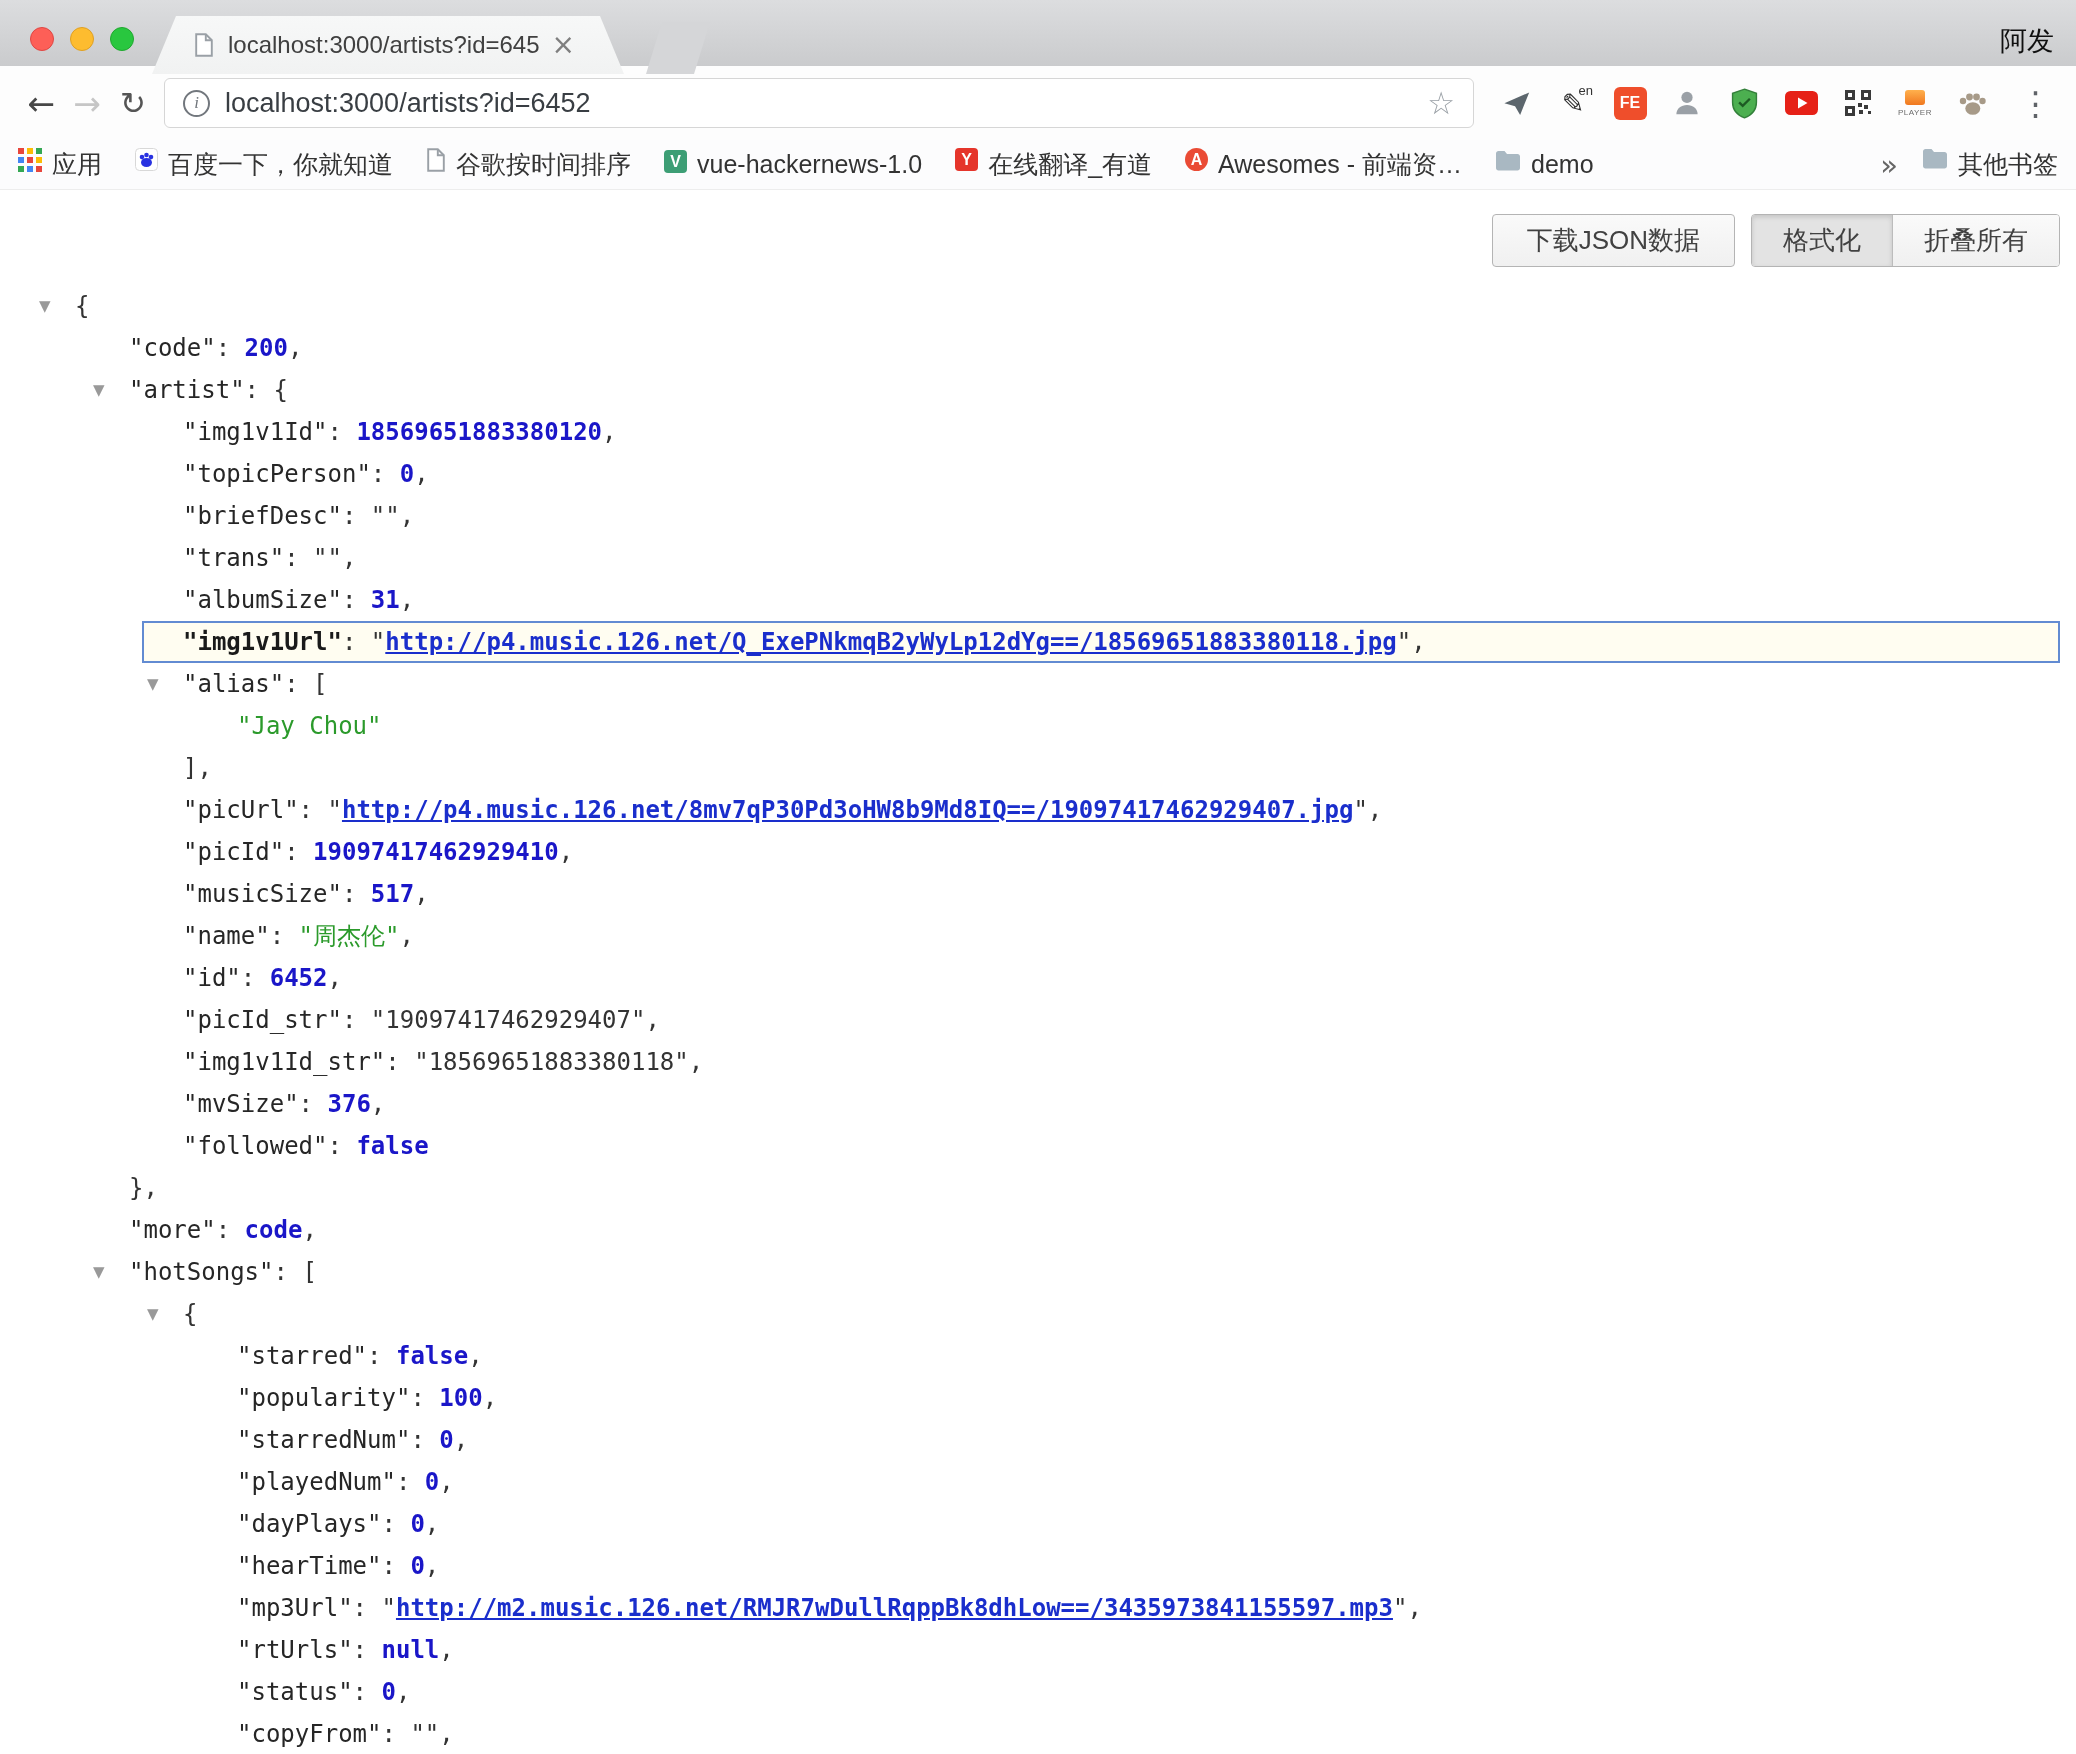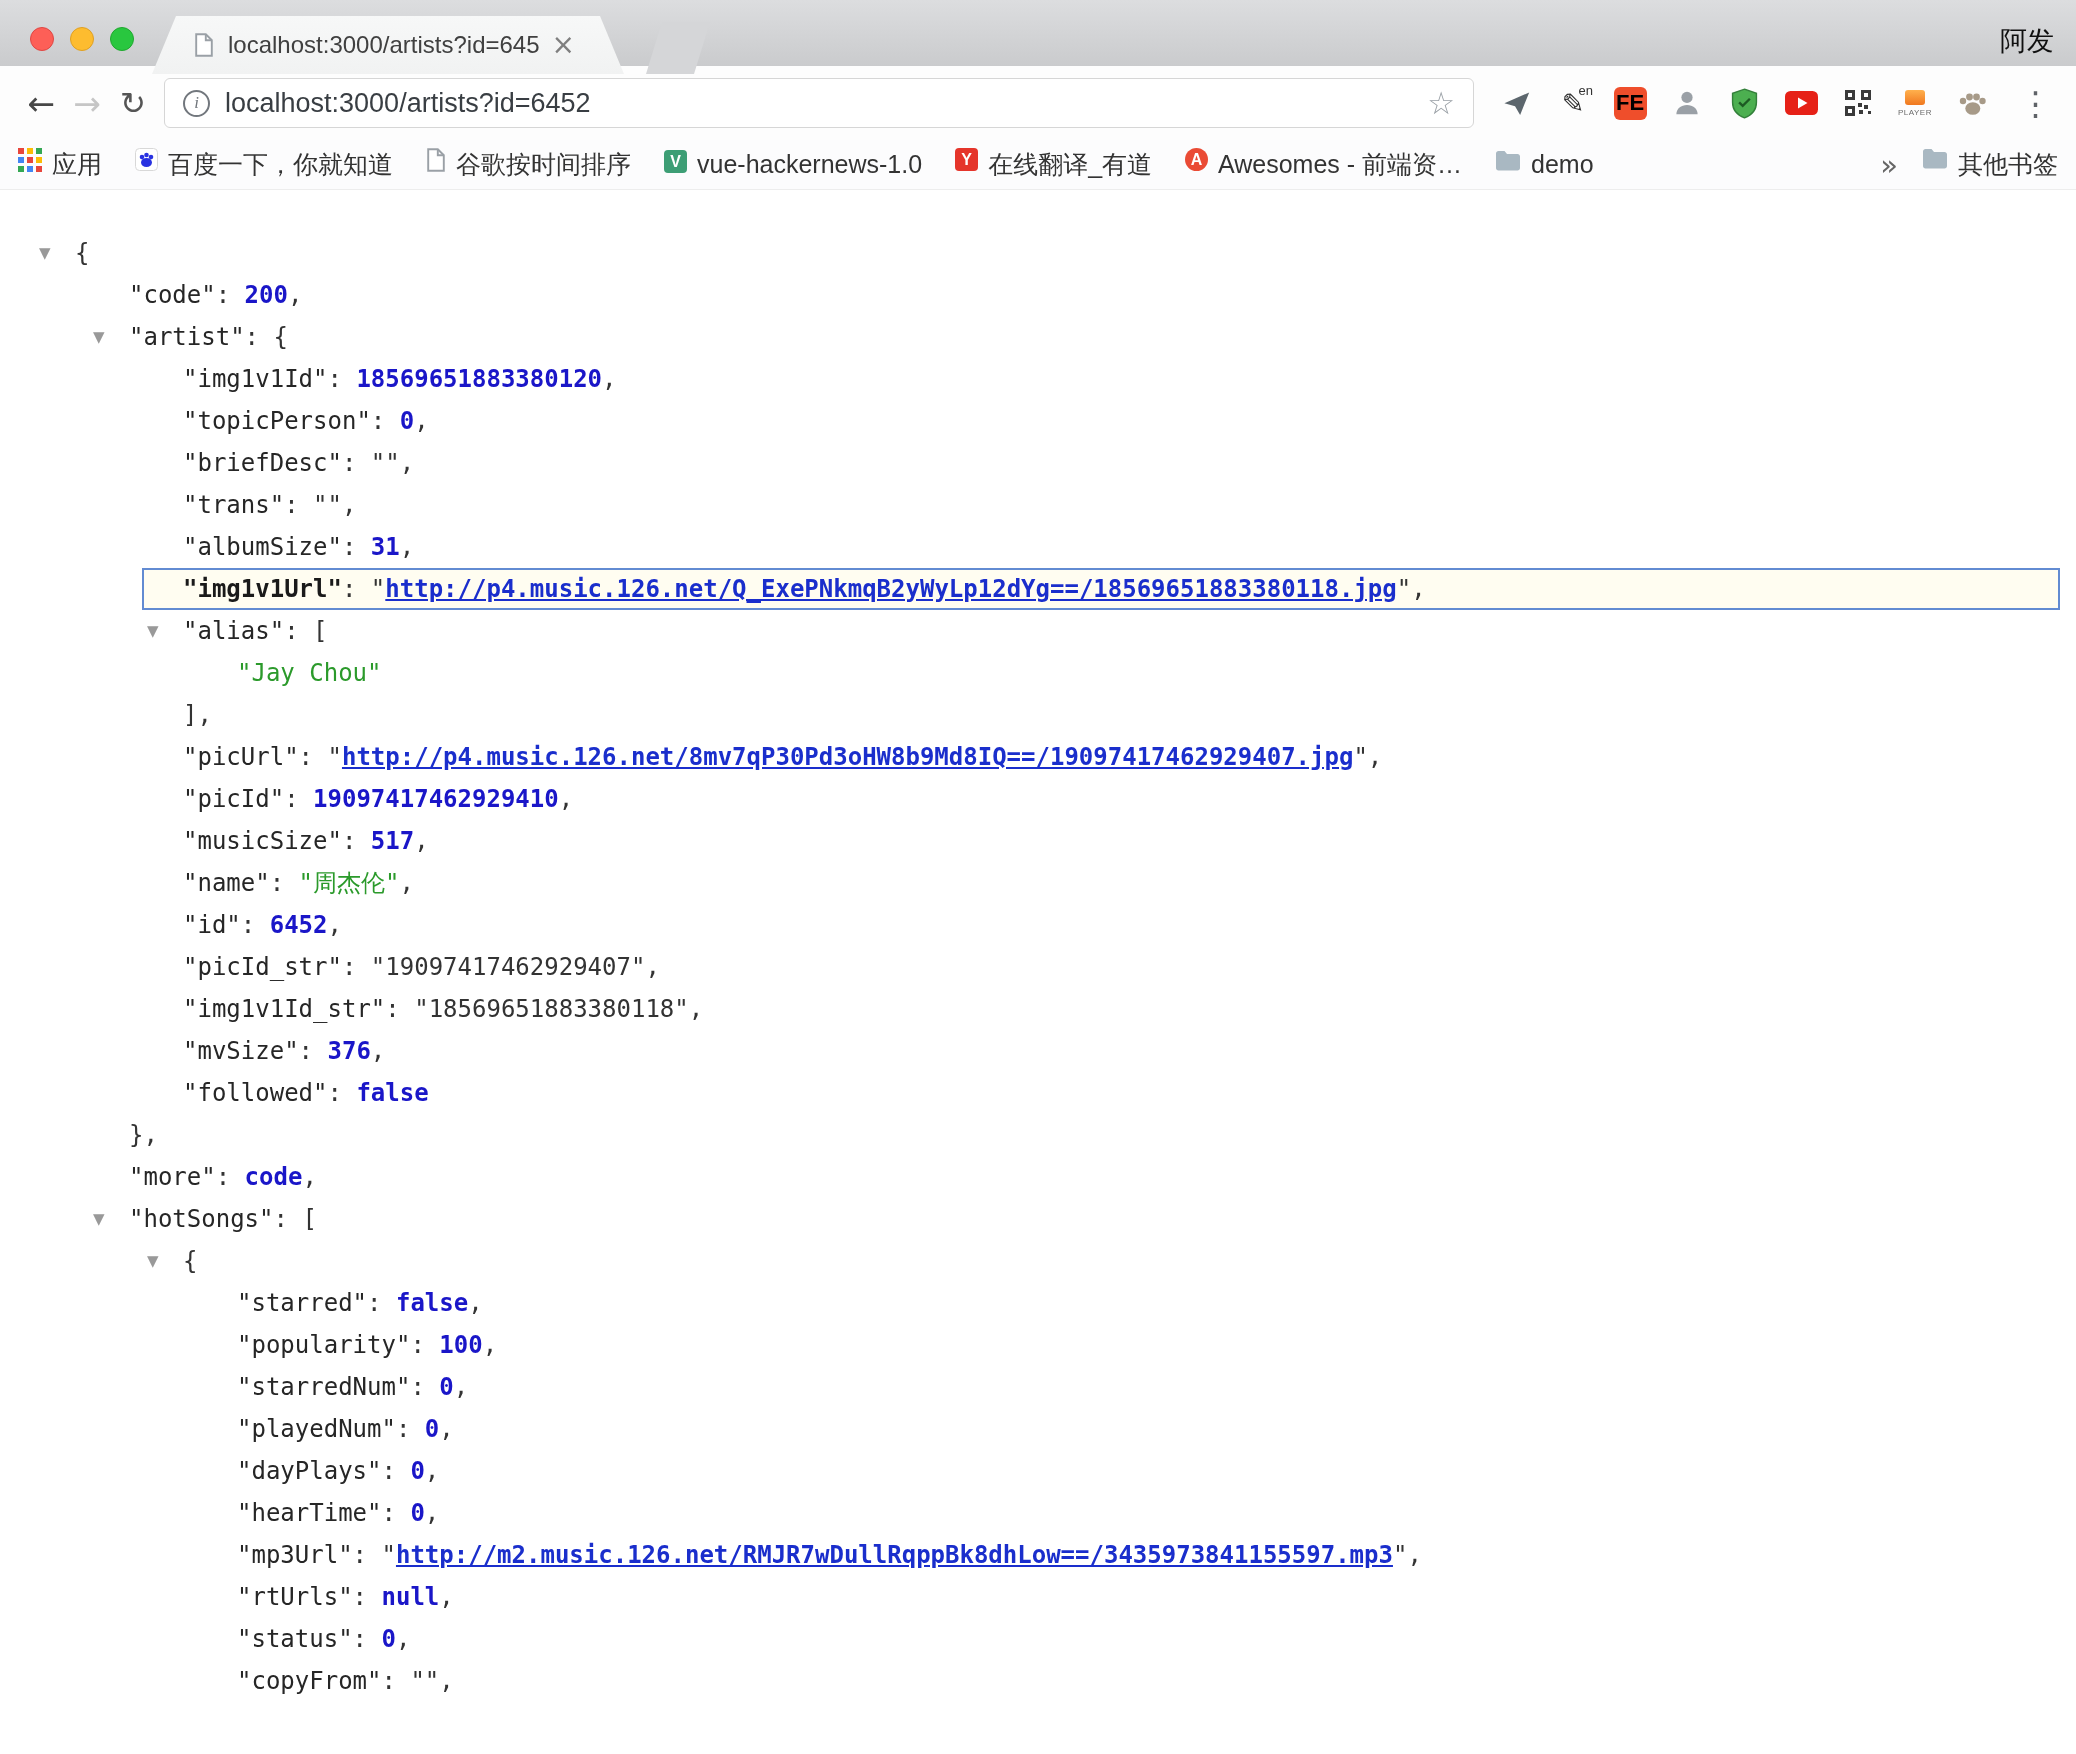--- a/index.html
+++ b/index.html
@@ -32,21 +32,21 @@
   .nav-reload { color:#555; font-size:31px; }
   .omnibox { width:1310px; height:50px; margin-left:8px; background:#fff; border:1px solid #d6d6d6; border-radius:6px;
              display:flex; align-items:center; padding:0 18px; }
   .info-badge { width:27px; height:27px; flex:0 0 auto; border:2px solid #72777d; border-radius:50%; color:#72777d;
                 font-size:17px; font-style:italic; font-family:"Liberation Serif",serif;
                 display:flex; align-items:center; justify-content:center; margin-right:15px; }
   .url-text { font-size:27px; color:#393e43; white-space:nowrap; }
   .star { margin-left:auto; font-size:31px; color:#9aa0a6; }
   .ext-area { display:flex; align-items:center; gap:21px; margin-left:24px; }
   .ext { width:36px; height:44px; display:flex; flex-direction:column; align-items:center; justify-content:center; position:relative; }
-  .ext-fe { width:33px; height:33px; background:#ef4e2b; border-radius:6px; color:#000000; font-weight:bold; font-size:22px;
+  .ext-fe { width:33px; height:33px; background:#ef4e2b; border-radius:6px; color:#ffffff; font-weight:bold; font-size:16px;
             display:flex; align-items:center; justify-content:center; }
   .pen-glyph { font-size:27px; color:#2d2d2d; line-height:1; }
   .pen-badge { position:absolute; right:-2px; top:2px; font-size:13px; color:#333; }
   .player-graphic { width:20px; height:15px; background:linear-gradient(#ffb14d,#f07820); border-radius:3px; }
   .player-label { font-size:8px; color:#6b6b6b; letter-spacing:.5px; margin-top:3px; }
   .menu-dots { font-size:33px; color:#5f6368; margin-left:8px; line-height:1; }
 
   
   .bookmarks { height:50px; background:#fcfcfd; border-bottom:1px solid #ededed; display:flex; align-items:center;
                padding:0 18px; gap:33px; }
@@ -229,20 +229,27 @@
     <div class="bm">
       <svg width="26" height="21" viewBox="0 0 26 21">
           <path d="M1 3.5 C1 2.1 2.1 1 3.5 1 h6 l2.5 3 h10.5 c1.4 0 2.5 1.1 2.5 2.5 v11.5 c0 1.4-1.1 2.5-2.5 2.5 h-19 C2.1 20.5 1 19.4 1 18 z" fill="#a9b8c2"></path>
         </svg>
       <span class="bm-label">其他书签</span>
     </div>
   </div>
 </div>
 
 <div class="content">
+  <div class="actions">
+    <button class="btn">下载JSON数据</button>
+    <div class="seg">
+      <button class="seg-btn active">格式化</button>
+      <button class="seg-btn">折叠所有</button>
+    </div>
+  </div>
   <div class="json-tree">
       <div class="json-line" style="padding-left: 75px;"><span class="tri" style="left: 39px;">▼</span><span class="tk-p">{</span></div>
       <div class="json-line" style="padding-left: 129px;"><span class="tk-k">"code"</span><span class="tk-p">: </span><span class="tk-n">200</span><span class="tk-p">,</span></div>
       <div class="json-line" style="padding-left: 129px;"><span class="tri" style="left: 93px;">▼</span><span class="tk-k">"artist"</span><span class="tk-p">: </span><span class="tk-p">{</span></div>
       <div class="json-line" style="padding-left: 183px;"><span class="tk-k">"img1v1Id"</span><span class="tk-p">: </span><span class="tk-n">18569651883380120</span><span class="tk-p">,</span></div>
       <div class="json-line" style="padding-left: 183px;"><span class="tk-k">"topicPerson"</span><span class="tk-p">: </span><span class="tk-n">0</span><span class="tk-p">,</span></div>
       <div class="json-line" style="padding-left: 183px;"><span class="tk-k">"briefDesc"</span><span class="tk-p">: </span><span class="tk-d">""</span><span class="tk-p">,</span></div>
       <div class="json-line" style="padding-left: 183px;"><span class="tk-k">"trans"</span><span class="tk-p">: </span><span class="tk-d">""</span><span class="tk-p">,</span></div>
       <div class="json-line" style="padding-left: 183px;"><span class="tk-k">"albumSize"</span><span class="tk-p">: </span><span class="tk-n">31</span><span class="tk-p">,</span></div>
       <div class="json-line hl" style="margin-left: 142px; margin-right: 16px; padding-left: 39px;"><span class="tk-kb">"img1v1Url"</span><span class="tk-p">: </span><span class="tk-p">"</span><span class="tk-u">http://p4.music.126.net/Q_ExePNkmqB2yWyLp12dYg==/18569651883380118.jpg</span><span class="tk-p">"</span><span class="tk-p">,</span></div>

